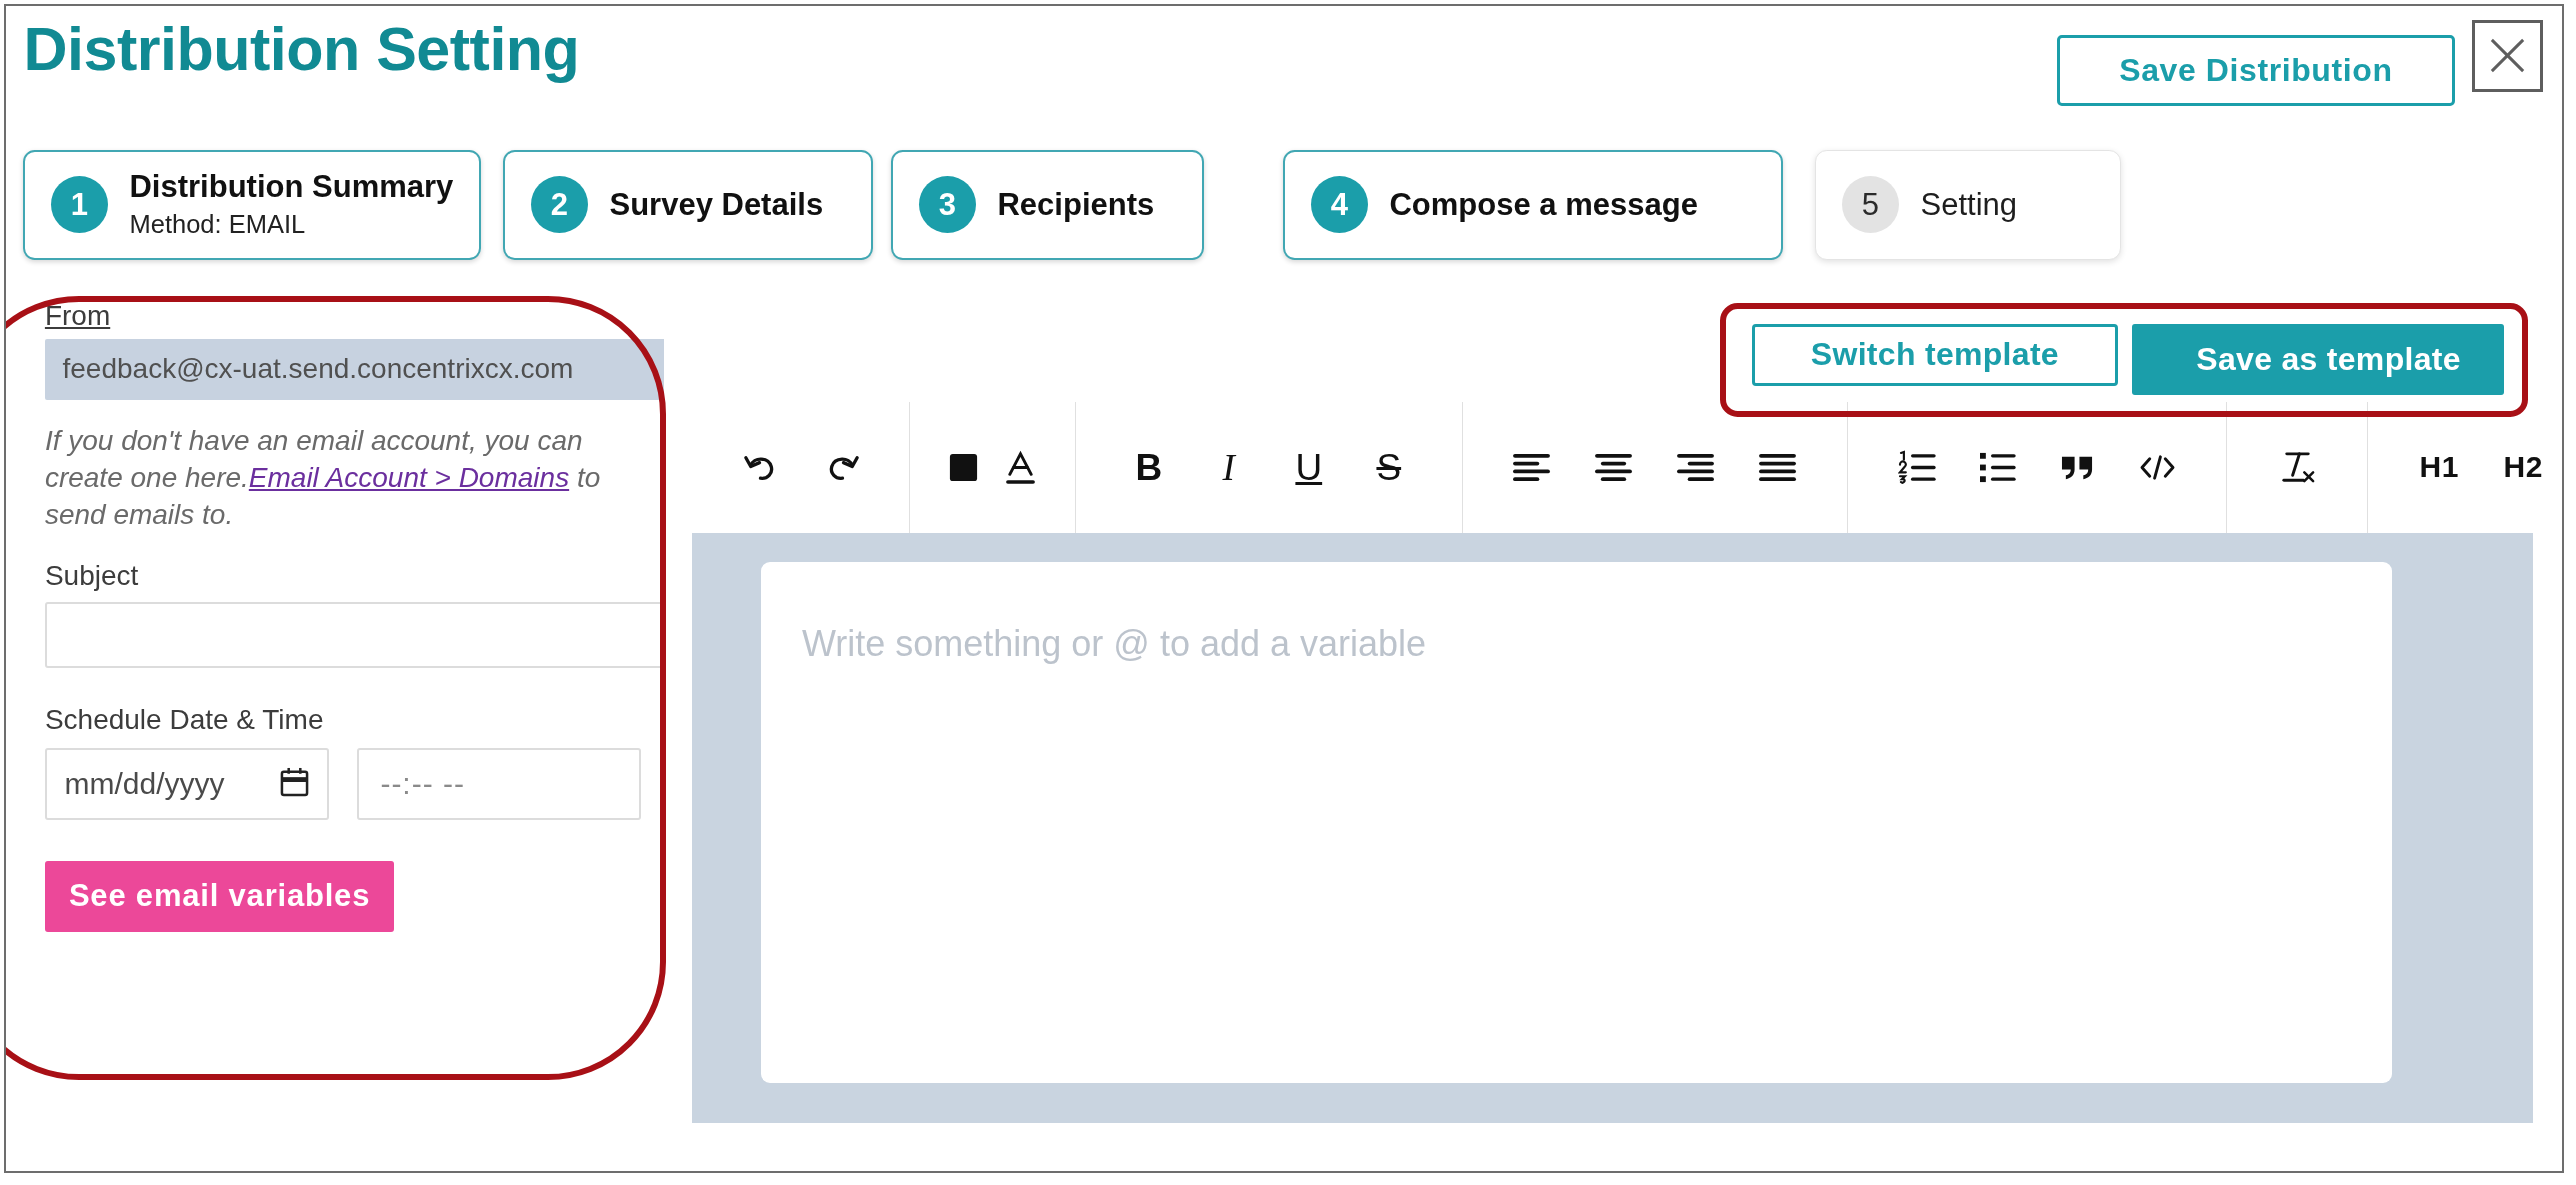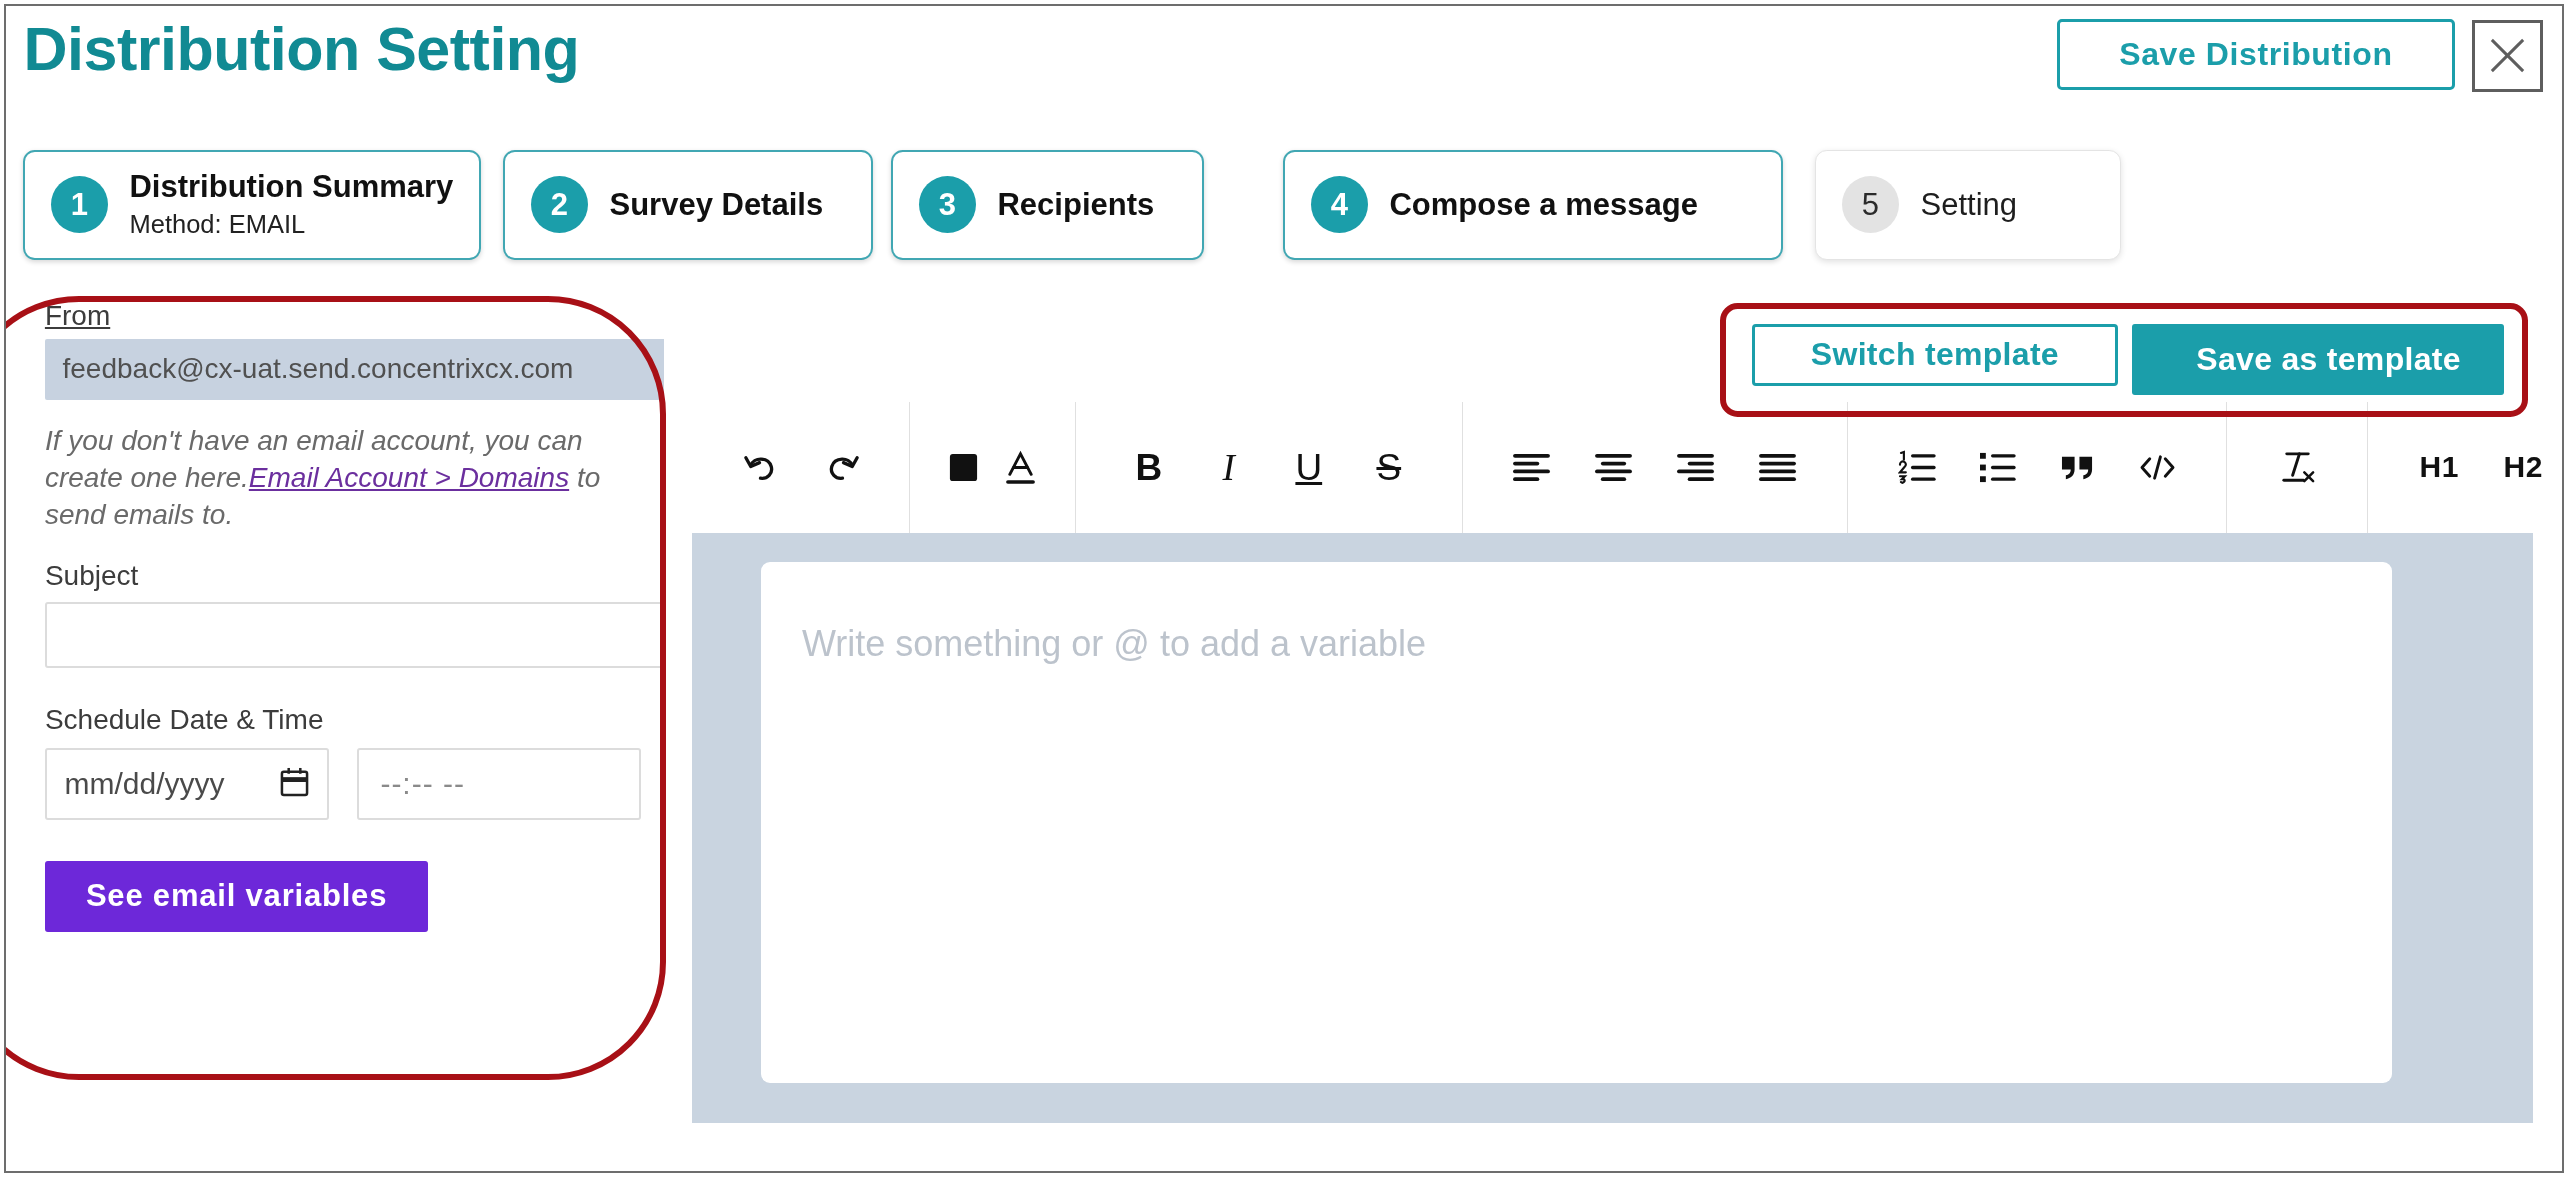--- a/index.html
+++ b/index.html
@@ -39,21 +39,21 @@
     top: 7.8px;
     font-size: 61px;
     font-weight: bold;
     color: #118a93;
     letter-spacing: -0.5px;
     white-space: nowrap;
   }
   .save-distribution-btn {
     position: absolute;
     left: 2051px;
-    top: 13px;
+    top: 29px;
     width: 398px;
     height: 71px;
     border: 3.9px solid #1b9eaa;
     border-radius: 4.9px;
     background: #ffffff;
     color: #1b9eaa;
     font-size: 32px;
     font-weight: bold;
     letter-spacing: 0.6px;
     display: flex;
@@ -248,22 +248,22 @@
     font-size: 30px;
     color: #8a8a8a;
     letter-spacing: 1px;
     white-space: nowrap;
   }
   .see-vars-btn {
     position: absolute;
     left: 39px;
     top: 561px;
     height: 71px;
-    padding: 0 41px;
-    background: #6d28d9;
+    padding: 0 24px;
+    background: #ec4899;
     color: #ffffff;
     font-size: 31px;
     font-weight: bold;
     border: none;
     border-radius: 2.9px;
     display: flex;
     align-items: center;
     letter-spacing: 0.8px;
     font-family: "Liberation Sans", sans-serif;
     cursor: pointer;

